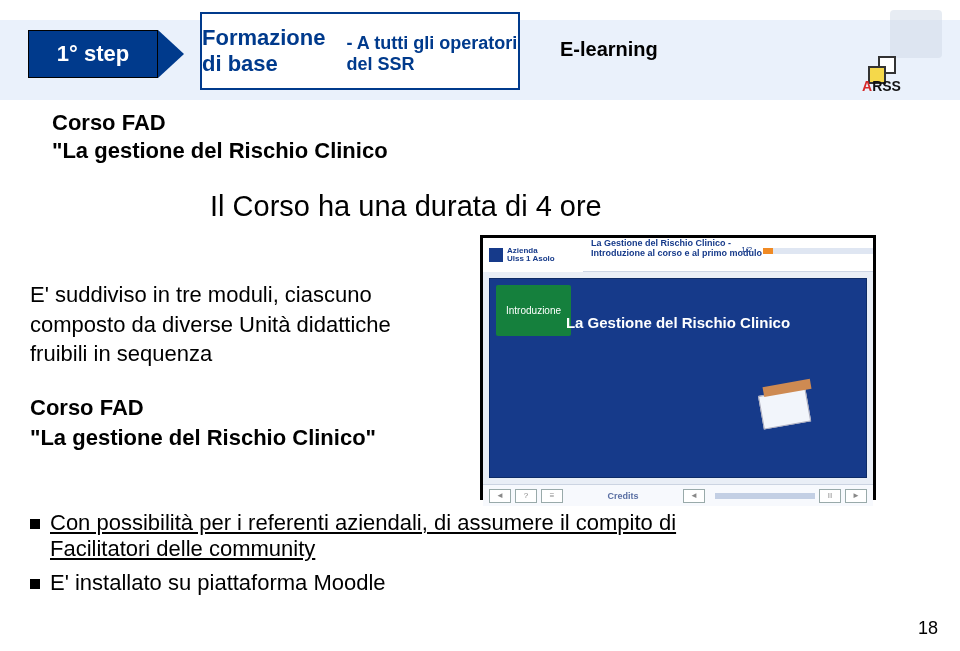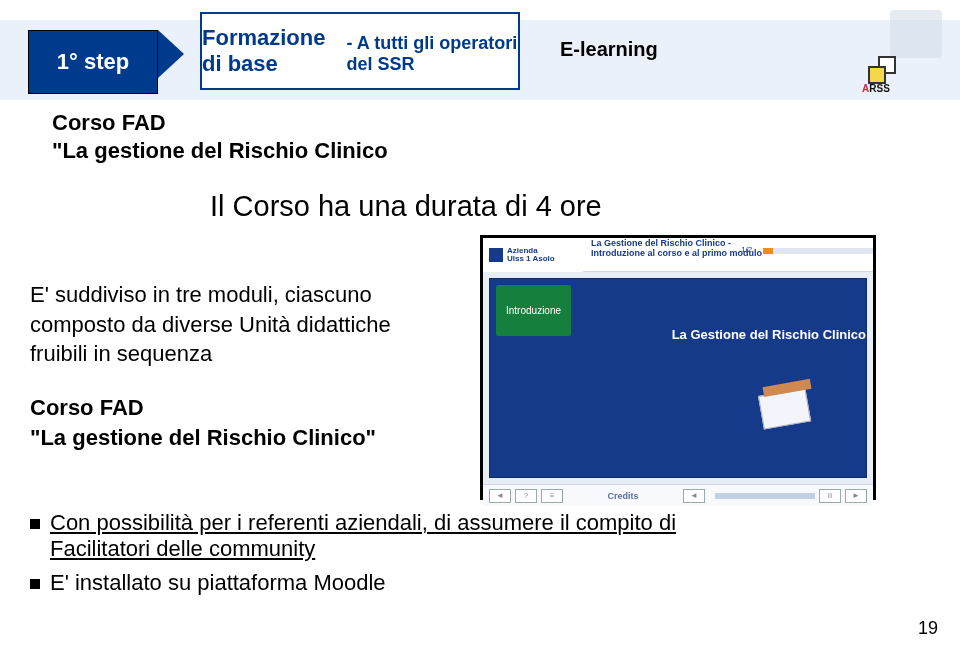--- a/index.html
+++ b/index.html
@@ -17,21 +17,21 @@
     left: 0;
     width: 960px;
     height: 80px;
     background: #eaf1fb;
   }
   .step-badge {
     position: absolute;
     top: 30px;
     left: 28px;
     width: 130px;
-    height: 64px;
+    height: 48px;
     background: #003a8c;
     color: #fff;
     font-weight: bold;
     font-size: 22px;
     display: flex;
     align-items: center;
     justify-content: center;
     border: 1px solid #000;
   }
   .arrow-right {
@@ -86,21 +86,21 @@
   .logo-squares {
     position: absolute;
     left: 6px; top: 46px;
     width: 40px; height: 36px;
   }
   .sq-a { position:absolute; width:18px; height:18px; background:#fff; border:2px solid #333; top:0; left:10px;}
   .sq-b { position:absolute; width:18px; height:18px; background:#f5d84a; border:2px solid #333; top:10px; left:0;}
   .logo-label {
     position: absolute;
     bottom: -4px; left: 0;
-    font-size: 10px;
+    font-size: 14px;
     font-weight: bold;
   }
   .logo-label .a { color: #d62a2a; }
   .logo-label .rest { color: #111; }
 
   .course-title {
     position: absolute;
     top: 110px;
     left: 52px;
     font-size: 22px;
@@ -207,24 +207,24 @@
     position:absolute;
     top:6px; left:6px;
     background:#15803d;
     color:#fff;
     font-size:10px;
     padding:20px 10px;
     border-radius:2px;
   }
   .slide-title {
     position:absolute;
-    top:48px; left:0; right:0;
-    text-align:right;
+    top:35px; left:0; right:0;
+    text-align:center;
     color:#fff;
-    font-size:13px;
+    font-size:15px;
     font-weight:bold;
   }
   .note-icon {
     position:absolute;
     right:50px; bottom:50px;
     width:56px; height:44px;
     transform: rotate(-10deg);
   }
   .note-slab { position:absolute; width:48px; height:34px; background:#f2f5fb; border:1px solid #aab; bottom:2px; left:0;}
   .note-top  { position:absolute; width:48px; height:10px; background:#ce8a52; top:0; left:6px;}
@@ -325,13 +325,13 @@
     <div class="pc-btn">?</div>
     <div class="pc-btn">≡</div>
     <div class="pc-credits">Credits</div>
     <div class="pc-btn">◄</div>
     <div class="pc-progbar"></div>
     <div class="pc-btn">II</div>
     <div class="pc-btn">►</div>
   </div>
 </div>
 
-<div class="page-num">19</div>
+<div class="page-num">18</div>
 
 </body></html>

